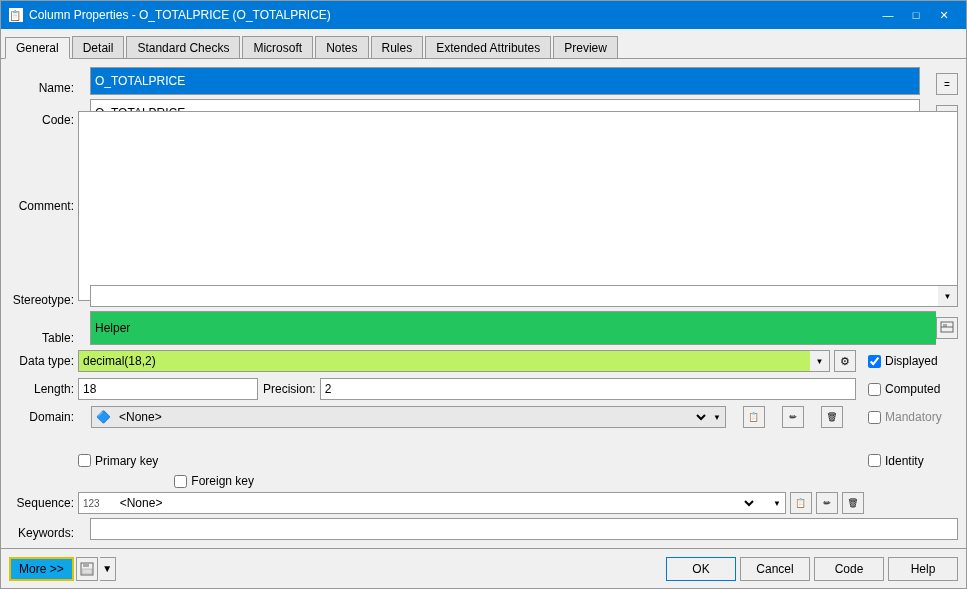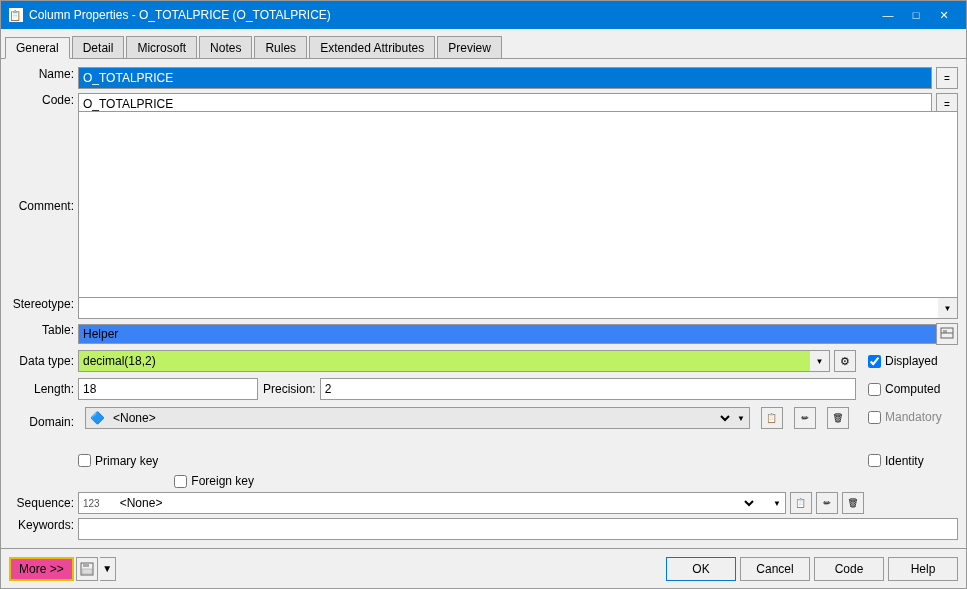--- a/index.html
+++ b/index.html
@@ -100,34 +100,34 @@
       flex: 1;
       padding: 8px;
       display: flex;
       flex-direction: column;
       gap: 4px;
       overflow: hidden;
     }
     
     .form-row {
       display: flex;
-      align-items: flex-start;
-      gap: 4px;
+      align-items: flex-end;
+      gap: 16px;
     }
     
     .form-label {
       width: 65px;
       text-align: right;
       flex-shrink: 0;
       color: #000;
     }
     
     .form-input {
       flex: 1;
-      height: 22px;
+      height: 28px;
       border: 1px solid #999;
       padding: 2px 4px;
       font-size: 12px;
       font-family: inherit;
       background: white;
     }
     
     .form-input.selected {
       background: #0078d7;
       color: white;
@@ -197,22 +197,22 @@
       height: 22px;
       border: 1px solid #999;
       padding: 2px 4px;
       font-size: 12px;
       font-family: inherit;
       background: white;
     }
     
     .domain-row {
       display: flex;
-      align-items: flex-end;
-      gap: 11px;
+      align-items: center;
+      gap: 17px;
     }
     
     .domain-combo {
       flex: 1;
       height: 22px;
       border: 1px solid #999;
       background: #e8e8e8;
       display: flex;
       align-items: center;
       padding: 0 4px;
@@ -266,21 +266,21 @@
     
     .bottom-right {
       display: flex;
       align-items: center;
       gap: 4px;
       padding-left: 44px;
     }
     
     .more-btn {
       border: 2px solid #e0c200;
-      background: #ec4899;
+      background: #0ea5e9;
       padding: 3px 8px;
       cursor: pointer;
       font-size: 12px;
       height: 24px;
       display: flex;
       align-items: center;
     }
     
     .save-btn {
       width: 22px;
@@ -358,27 +358,27 @@
     }
     
     .table-input-wrapper {
       flex: 1;
       display: flex;
       align-items: center;
     }
     
     .table-input {
       flex: 1;
-      height: 20px;
+      height: 34px;
       border: 1px solid #999;
       border-right: none;
       padding: 2px 4px;
       font-size: 12px;
       font-family: inherit;
-      background: #3b82f6;
+      background: #22c55e;
       outline: none;
     }
     
     .mandatory-text {
       color: #888;
     }
     
     .right-checkboxes {
       display: flex;
       flex-direction: column;
@@ -424,20 +424,23 @@
       <button class="title-btn close">✕</button>
     </div>
   </div>
 
   <div class="tab-bar">
     <div class="tab active">
       <span>General</span>
     </div>
     <div class="tab">
       <span>Detail</span>
+    </div>
+    <div class="tab">
+      <span>Standard Checks</span>
     </div>
     <div class="tab">
       <span>Microsoft</span>
     </div>
     <div class="tab">
       <span>Notes</span>
     </div>
     <div class="tab">
       <span>Rules</span>
     </div>

